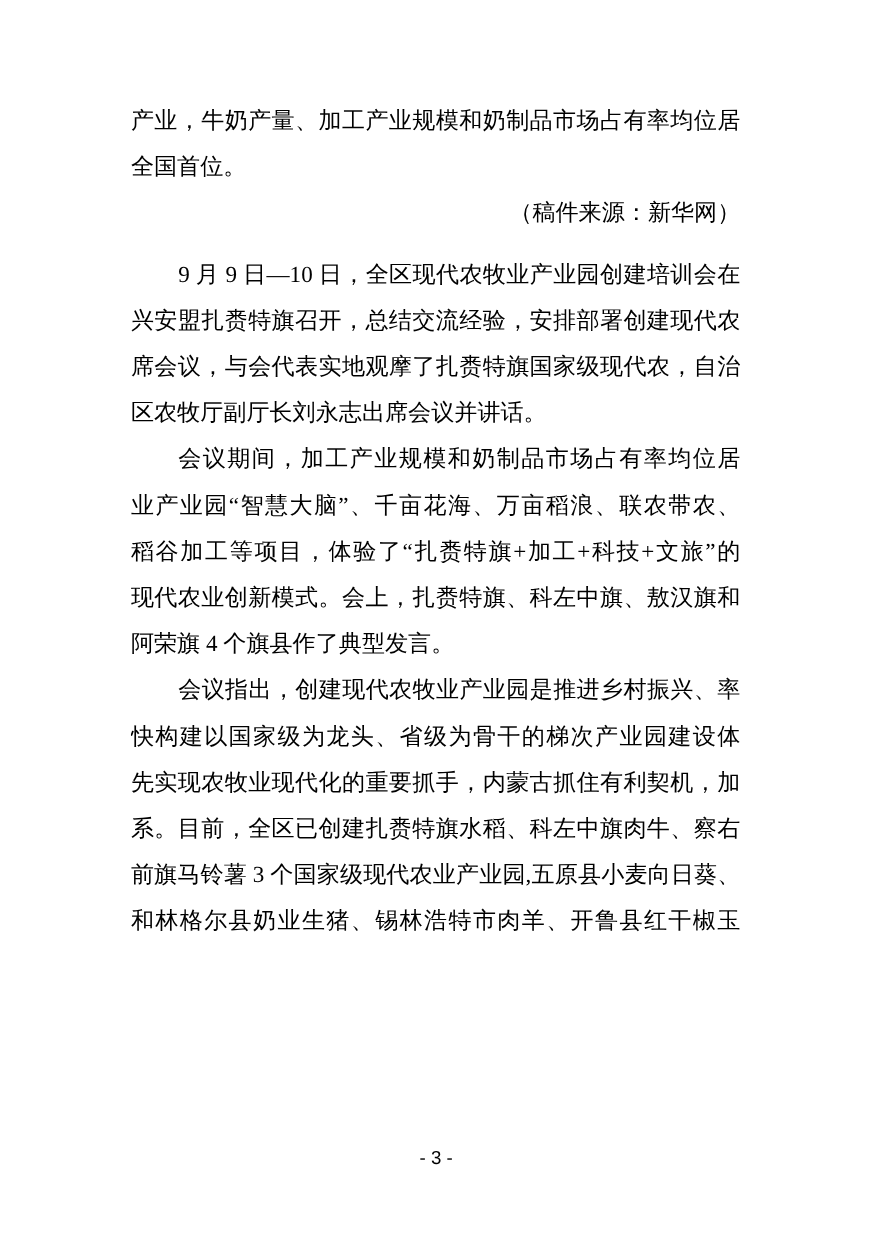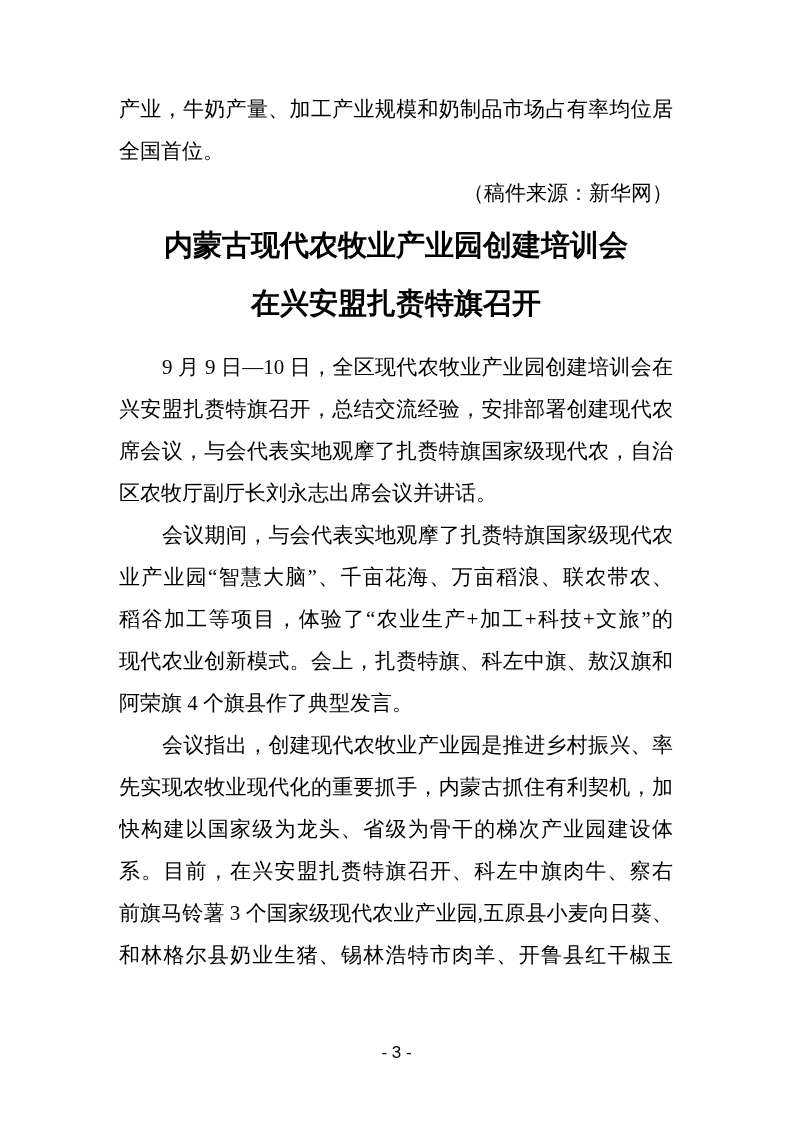--- a/index.html
+++ b/index.html
@@ -75,47 +75,43 @@
 <body>
 
 <div class="page">
   <div class="content">
 
     <div class="line justify">产业，牛奶产量、加工产业规模和奶制品市场占有率均位居</div>
     <div class="line left">全国首位。</div>
 
     <div class="line right">（稿件来源：新华网）</div>
 
-    <div class="title-block">
-      <div class="title-line">内蒙古现代农牧业产业园创建培训会</div>
-      <div class="title-line">在兴安盟扎赉特旗召开</div>
-    </div>
 
     <div class="article-body">
 
       <div>
         <div class="line justify indent">9 月 9 日—10 日，全区现代农牧业产业园创建培训会在</div>
         <div class="line justify">兴安盟扎赉特旗召开，总结交流经验，安排部署创建现代农</div>
         <div class="line justify">席会议，与会代表实地观摩了扎赉特旗国家级现代农，自治</div>
         <div class="line left">区农牧厅副厅长刘永志出席会议并讲话。</div>
       </div>
 
       <div>
-        <div class="line justify indent">会议期间，与会代表实地观摩了扎赉特旗国家级现代农</div>
+        <div class="line justify indent">会议期间，加工产业规模和奶制品市场占有率均位居</div>
         <div class="line justify">业产业园“智慧大脑”、千亩花海、万亩稻浪、联农带农、</div>
-        <div class="line justify">稻谷加工等项目，体验了“农业生产+加工+科技+文旅”的</div>
+        <div class="line justify">稻谷加工等项目，体验了“扎赉特旗+加工+科技+文旅”的</div>
         <div class="line justify">现代农业创新模式。会上，扎赉特旗、科左中旗、敖汉旗和</div>
         <div class="line left">阿荣旗 4 个旗县作了典型发言。</div>
       </div>
 
       <div>
         <div class="line justify indent">会议指出，创建现代农牧业产业园是推进乡村振兴、率</div>
+        <div class="line justify">快构建以国家级为龙头、省级为骨干的梯次产业园建设体</div>
         <div class="line justify">先实现农牧业现代化的重要抓手，内蒙古抓住有利契机，加</div>
-        <div class="line justify">快构建以国家级为龙头、省级为骨干的梯次产业园建设体</div>
-        <div class="line justify">系。目前，在兴安盟扎赉特旗召开、科左中旗肉牛、察右</div>
+        <div class="line justify">系。目前，全区已创建扎赉特旗水稻、科左中旗肉牛、察右</div>
         <div class="line justify">前旗马铃薯 3 个国家级现代农业产业园,五原县小麦向日葵、</div>
         <div class="line justify">和林格尔县奶业生猪、锡林浩特市肉羊、开鲁县红干椒玉米、</div>
       </div>
 
     </div>
   </div>
 
   <div class="footer">
     <span>- 3 -</span>
   </div>

